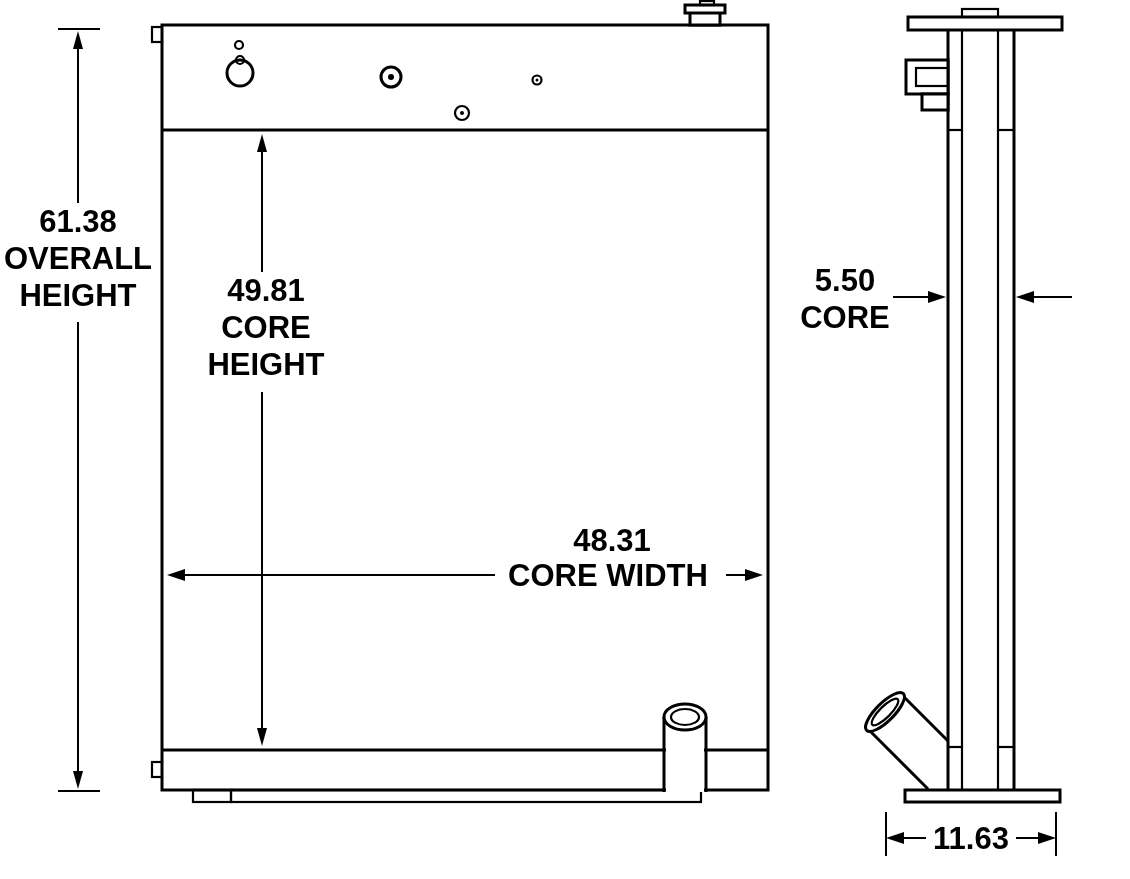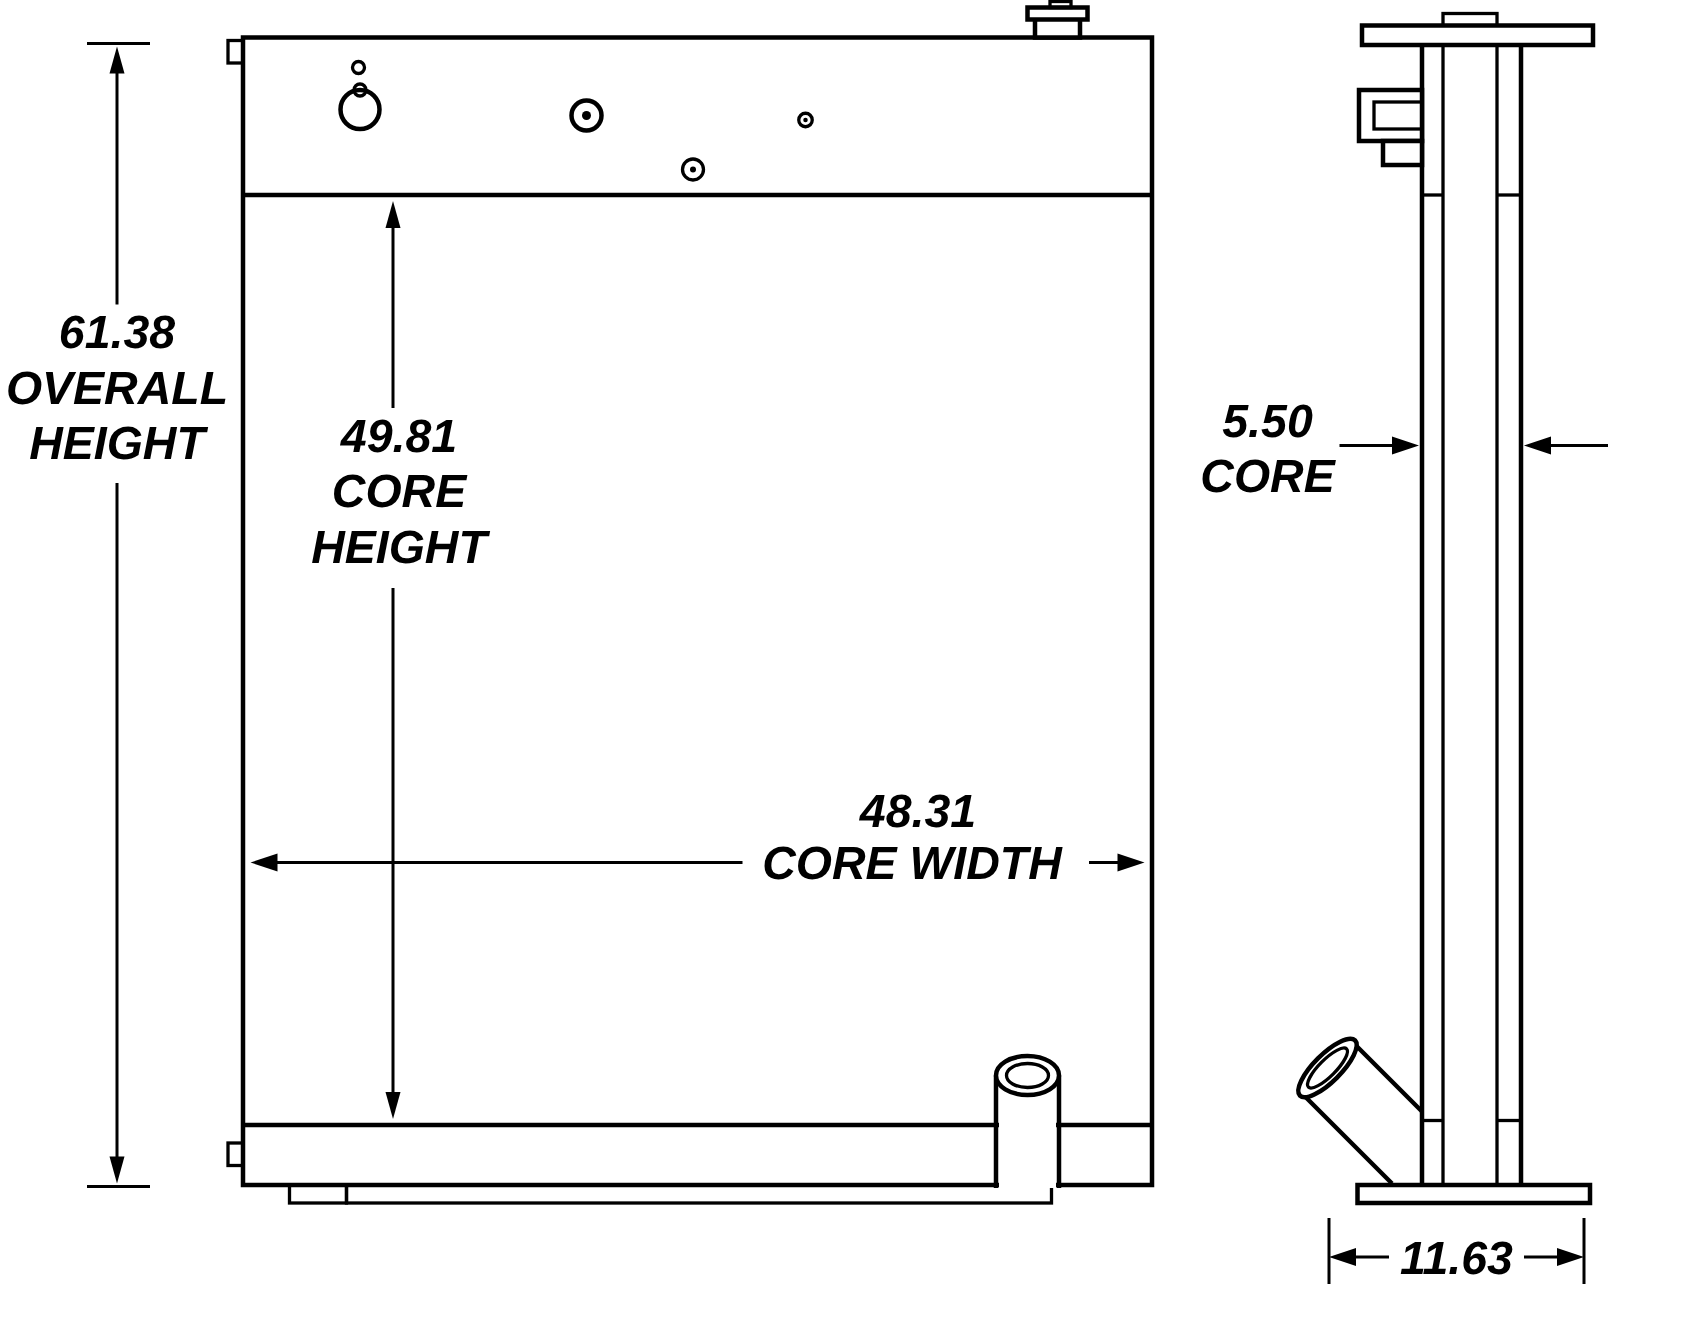--- a/index.html
+++ b/index.html
@@ -2,21 +2,20 @@
 <html><head>
 <meta charset="utf-8">
 <style>
   html, body { margin: 0; padding: 0; background: #ffffff; }
   .page {
     position: relative;
     width: 1130px;
     height: 879px;
     background: #ffffff;
     overflow: hidden;
-    font-style: italic;
   }
   svg { display: block; }
   .part { fill: none; stroke: #000000; stroke-width: 3; }
   .part-thin { fill: none; stroke: #000000; stroke-width: 2.2; }
   .part-white { fill: #ffffff; stroke: #000000; stroke-width: 3; }
   .mask { fill: #ffffff; stroke: none; }
   .dim-line { fill: none; stroke: #000000; stroke-width: 2; }
   .arrow { fill: #000000; stroke: none; }
   .dot { fill: #000000; stroke: none; }
   .dim-text {

